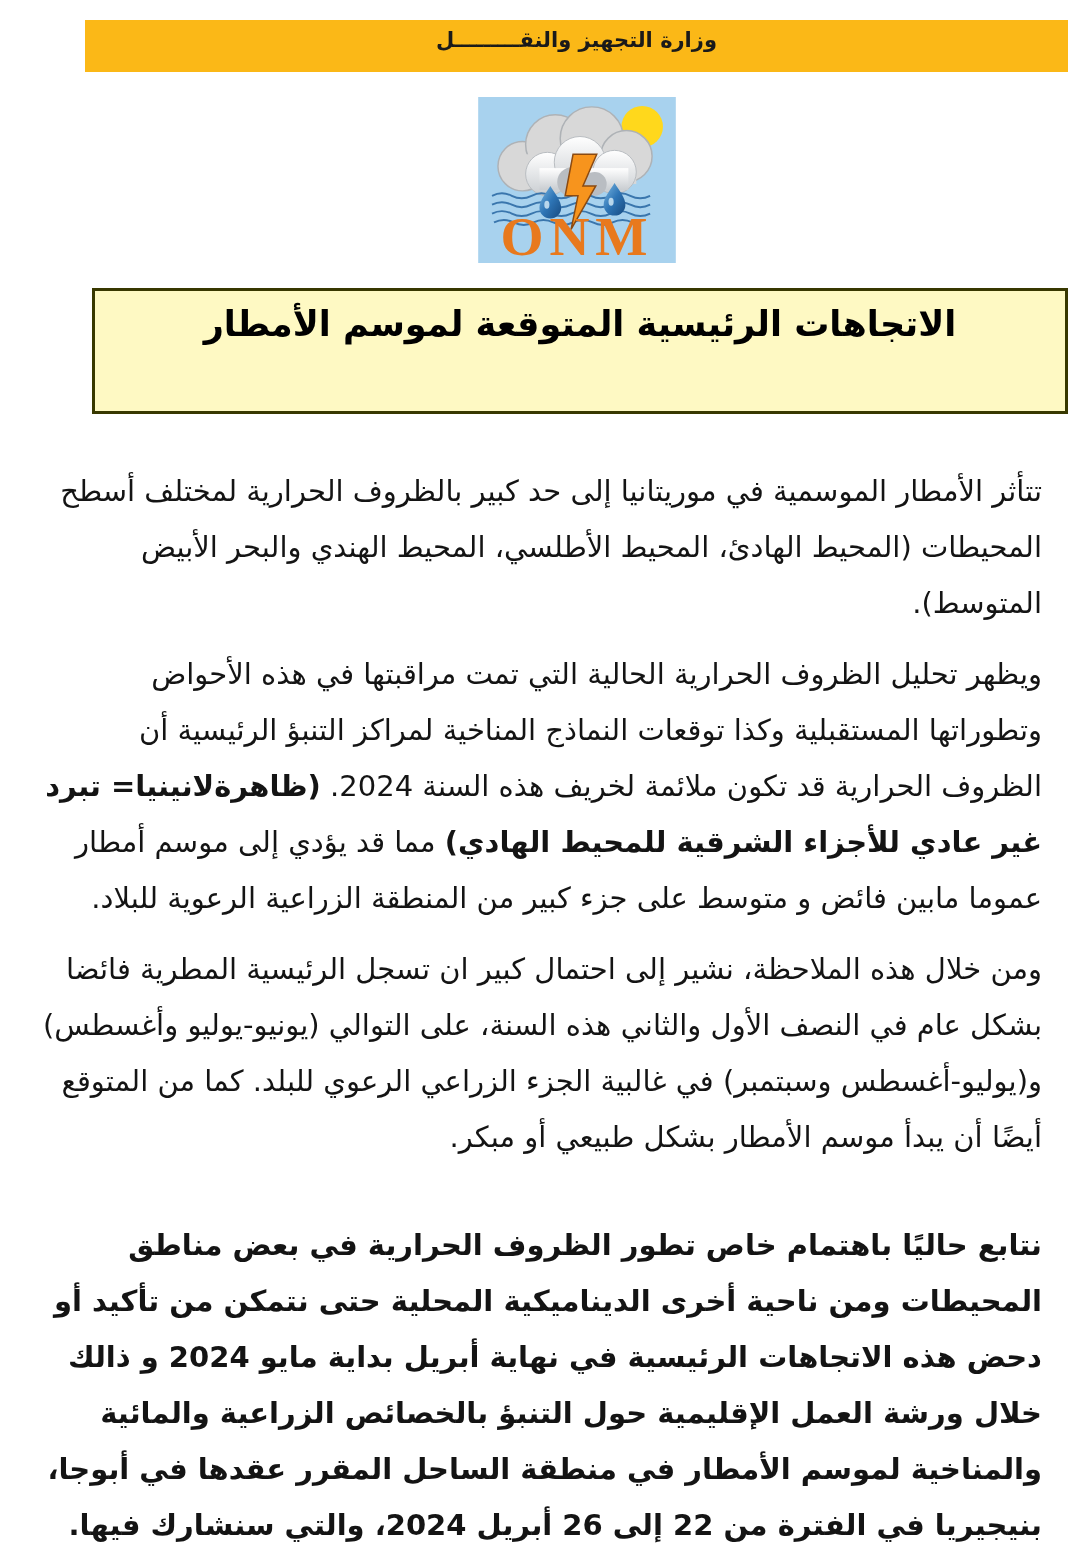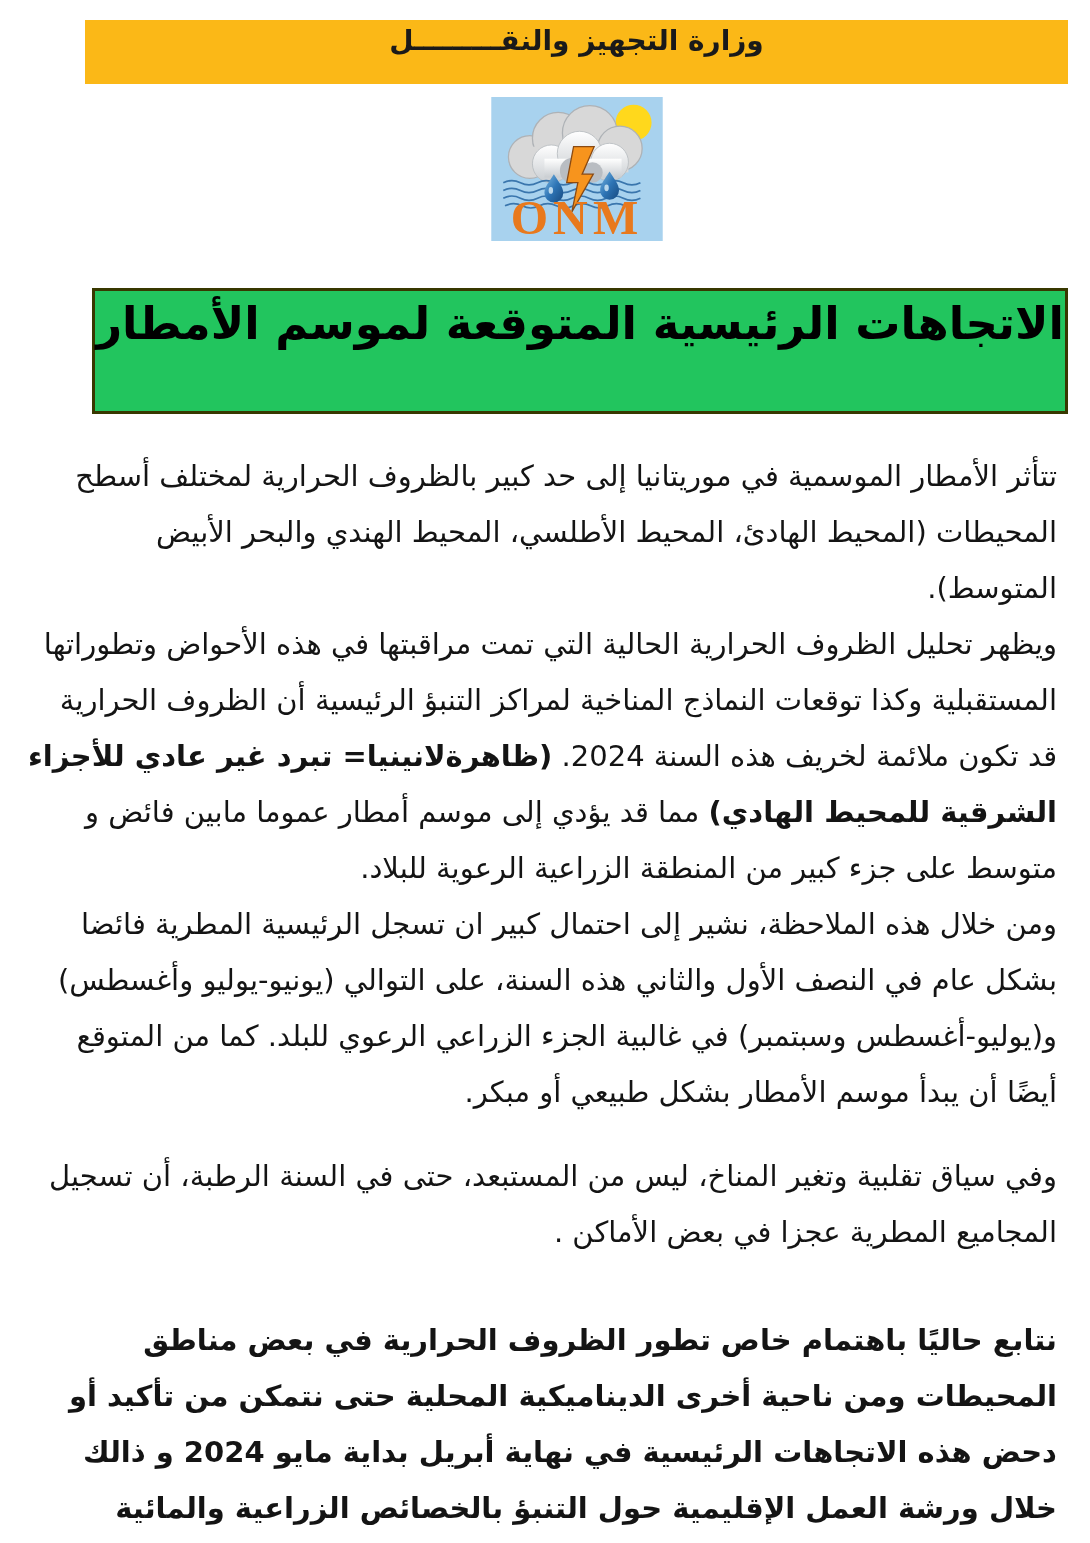--- a/index.html
+++ b/index.html
@@ -8,64 +8,64 @@
     width: 1090px; height: 1543px;
     position: relative;
     background: #ffffff;
     font-family: "DejaVu Sans", "Liberation Serif", sans-serif;
     color: #111111;
   }
 
   .banner {
     position: absolute;
     left: 85px; top: 20px;
-    width: 983px; height: 64px;
+    width: 983px; height: 52px;
     background: #FBB817;
     text-align: center;
     font-weight: bold;
-    font-size: 28px;
+    font-size: 21px;
     line-height: 33px;
     color: #1a1a1a;
     padding-top: 4px;
     direction: rtl;
   }
 
   .logo-wrap {
     position: absolute;
     left: 477px; top: 97px;
-    width: 200px; height: 144px;
+    width: 200px; height: 166px;
   }
   .logo-wrap svg { display: block; width: 100%; height: 100%; }
 
   .title-box {
     position: absolute;
     left: 92px; top: 288px;
     width: 976px; height: 126px;
-    background: #22c55e;
+    background: #fef9c3;
     border: 3px solid #383800;
     text-align: center;
     font-weight: bold;
-    font-size: 45px;
+    font-size: 35px;
     line-height: 52px;
     color: #000000;
     padding-top: 7px;
     direction: rtl;
   }
 
   .body-text {
     position: absolute;
     left: 25px; top: 448px;
     width: 1032px;
     direction: rtl;
     text-align: right;
     font-size: 29px;
     line-height: 56px;
     color: #141414;
   }
-  .body-text p { margin: 0; }
+  .body-text p { margin: 15px; }
   .para4 { margin-top: 28px !important; }
   .para5 { margin-top: 52px !important; font-weight: bold; }
   .bold-inline { font-weight: bold; }
 </style>
 </head>
 <body>
 
 <div class="banner">
   <div>وزارة التجهيز والنقـــــــــل</div>
 </div>
@@ -131,15 +131,14 @@
 </div>
 
 <div class="title-box">
   <div>الاتجاهات الرئيسية المتوقعة لموسم الأمطار</div>
 </div>
 
 <div class="body-text">
   <p>تتأثر الأمطار الموسمية في موريتانيا إلى حد كبير بالظروف الحرارية لمختلف أسطح المحيطات (المحيط الهادئ، المحيط الأطلسي، المحيط الهندي والبحر الأبيض المتوسط).</p>
   <p><span>ويظهر تحليل الظروف الحرارية الحالية التي تمت مراقبتها في هذه الأحواض وتطوراتها المستقبلية وكذا توقعات النماذج المناخية لمراكز التنبؤ الرئيسية أن الظروف الحرارية قد تكون ملائمة لخريف هذه السنة 2024. </span><span class="bold-inline">(ظاهرةلانينيا= تبرد غير عادي للأجزاء الشرقية للمحيط الهادي)</span><span> مما قد يؤدي إلى موسم أمطار عموما مابين فائض و متوسط على جزء كبير من المنطقة الزراعية الرعوية للبلاد.</span></p>
   <p>ومن خلال هذه الملاحظة، نشير إلى احتمال كبير ان تسجل الرئيسية المطرية فائضا بشكل عام في النصف الأول والثاني هذه السنة، على التوالي (يونيو-يوليو وأغسطس) و(يوليو-أغسطس وسبتمبر) في غالبية الجزء الزراعي الرعوي للبلد. كما من المتوقع أيضًا أن يبدأ موسم الأمطار بشكل طبيعي أو مبكر.</p>
-  <p class="para4">وفي سياق تقلبية وتغير المناخ، ليس من المستبعد، حتى في السنة الرطبة، أن تسجيل المجاميع المطرية عجزا في بعض الأماكن .</p>
   <p class="para5">نتابع حاليًا باهتمام خاص تطور الظروف الحرارية في بعض مناطق المحيطات ومن ناحية أخرى الديناميكية المحلية حتى نتمكن من تأكيد أو دحض هذه الاتجاهات الرئيسية في نهاية أبريل بداية مايو 2024  و ذالك خلال ورشة العمل الإقليمية حول التنبؤ بالخصائص الزراعية والمائية والمناخية لموسم الأمطار في منطقة الساحل المقرر عقدها في أبوجا، بنيجيريا في الفترة من 22 إلى 26 أبريل 2024، والتي سنشارك فيها.</p>
 </div>
 
 </body></html>

